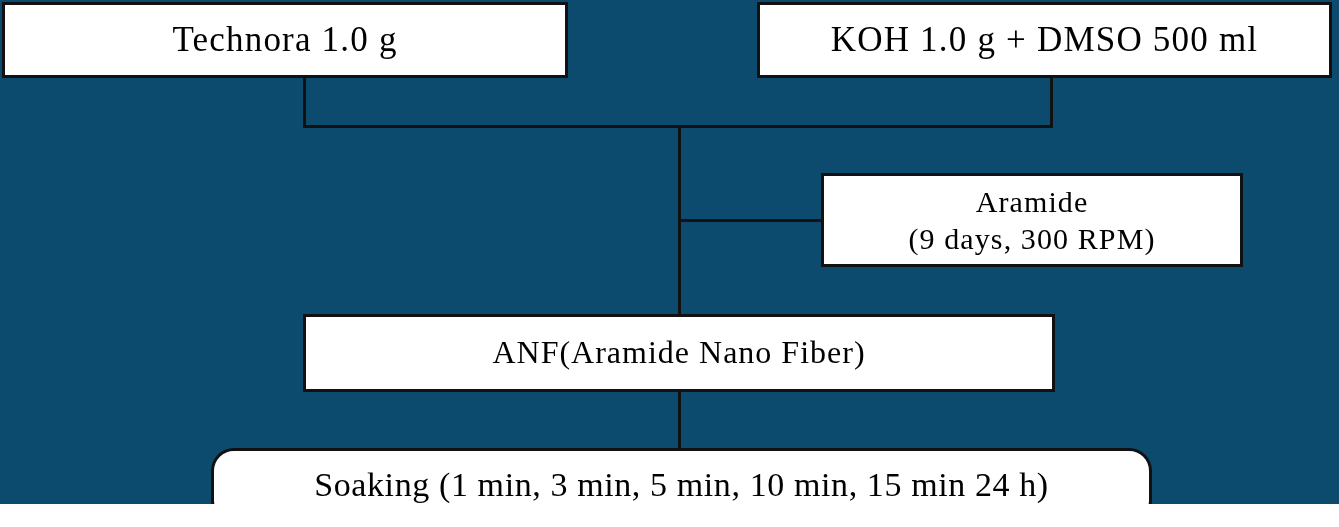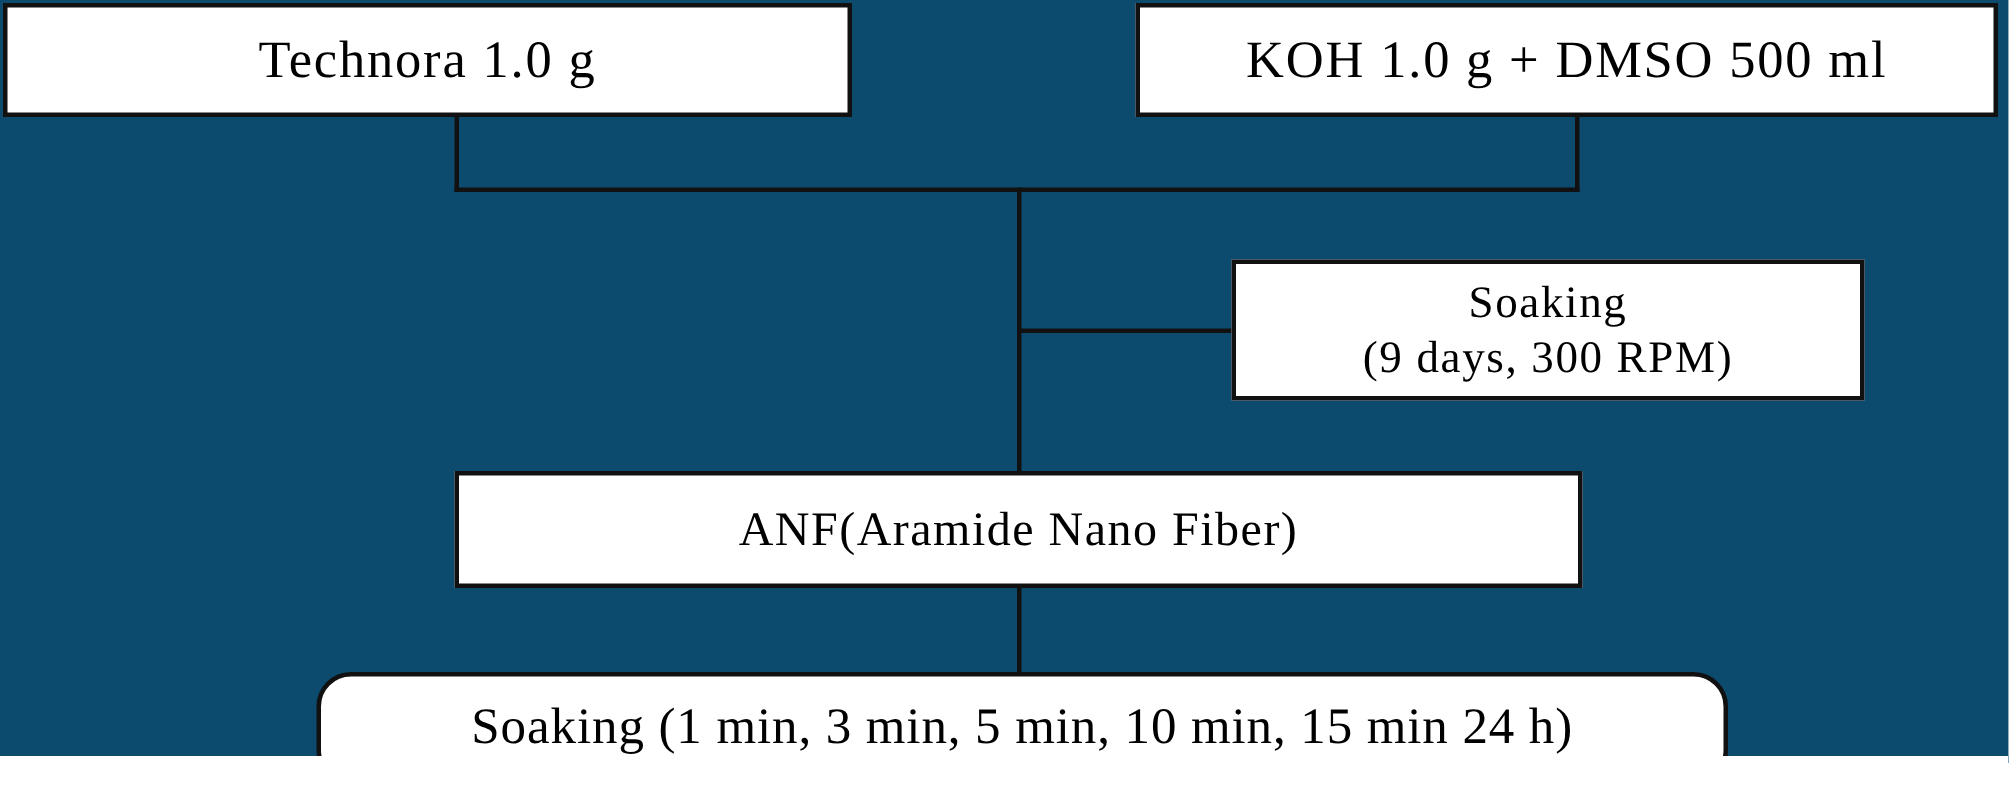--- a/index.html
+++ b/index.html
@@ -82,21 +82,21 @@
 
   <div class="edge v" id="edge-technora-down"></div>
   <div class="edge v" id="edge-koh-down"></div>
   <div class="edge h" id="edge-merge-bar"></div>
 
   <div class="edge v" id="edge-main-trunk"></div>
 
   <div class="edge h" id="edge-to-mixing"></div>
 
   <div class="node" id="node-mixing">
-    <span class="line">Soaking</span>
+    <span class="line">Aramide</span>
     <span class="line">(9 days, 300 RPM)</span>
   </div>
 
   <div class="node" id="node-anf">
     <span class="line">ANF(Aramide Nano Fiber)</span>
   </div>
 
   <div class="node" id="node-soaking">
     <span class="line">Soaking (1 min, 3 min, 5 min, 10 min, 15 min 24 h)</span>
   </div>

